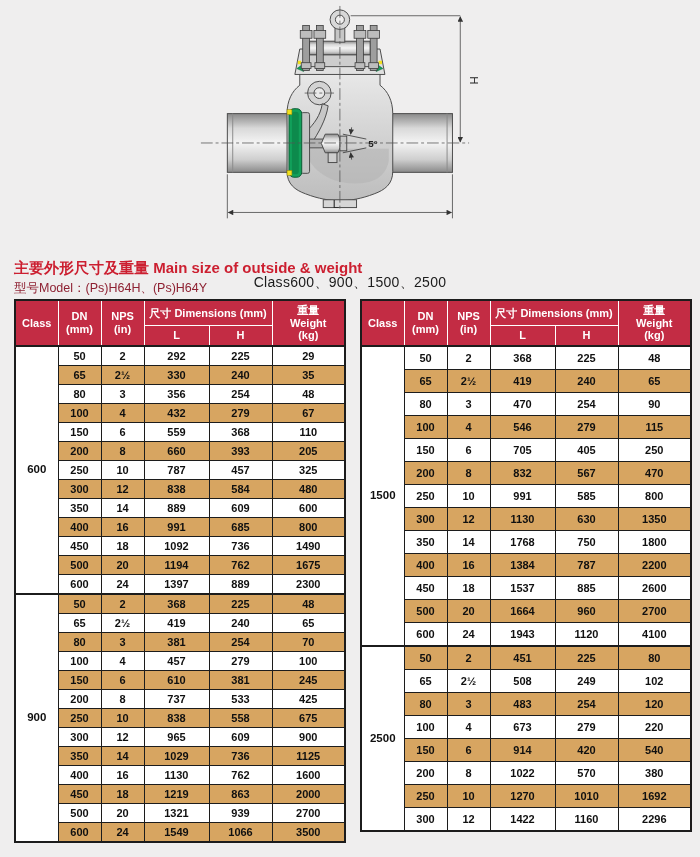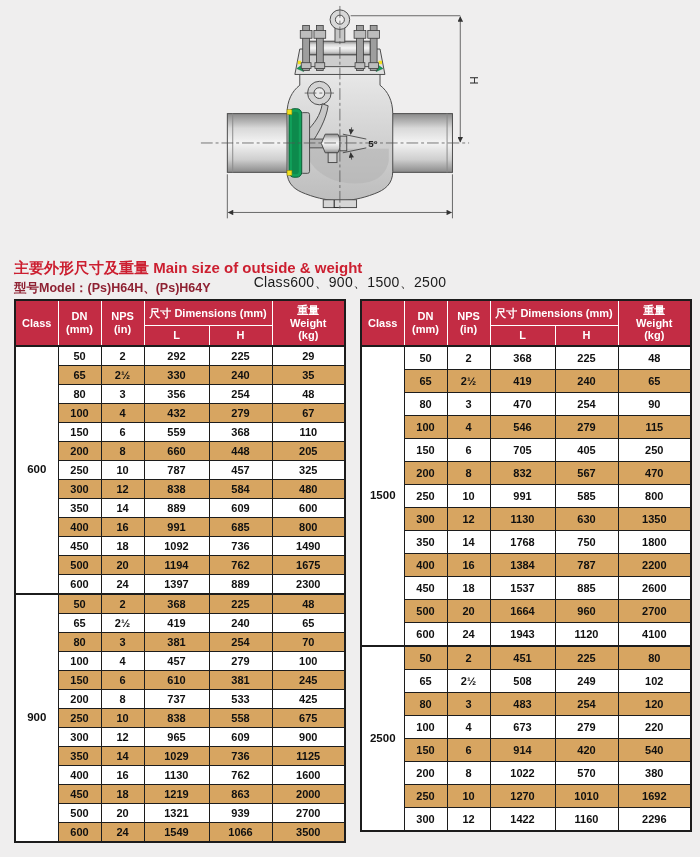--- a/index.html
+++ b/index.html
@@ -15,21 +15,21 @@
     position:absolute;left:170px;top:234px;width:360px;
     text-align:center;font-size:14px;color:#1b1b1b;letter-spacing:.3px;margin-top:40px;
   }
   
   .title{
     position:absolute;left:14px;top:259px;
     font-size:15px;font-weight:bold;color:#cc1f30;white-space:nowrap;
   }
   .model{
     position:absolute;left:14px;top:280px;
-    font-size:12.5px;font-weight:bold;color:#8e2132;white-space:nowrap;
+    font-size:12.5px;font-weight:normal;color:#8e2132;white-space:nowrap;
   }
   
   .tables{position:absolute;left:14px;top:299px;display:flex;gap:14px;align-items:flex-start;}
   table.tbl{
     border-collapse:collapse;table-layout:fixed;width:330px;
     border:2px solid #1c1c1c;background:#fff;
   }
   .tbl th{
     background:#c32c44;color:#fff;font-size:11px;font-weight:bold;
     border:1px solid #fff;white-space:pre-line;line-height:1.15;padding:1px 0;
@@ -215,21 +215,21 @@
           <td class="data">150</td>
           <td class="data">6</td>
           <td class="data">559</td>
           <td class="data">368</td>
           <td class="data">110</td>
         </tr>
         <tr class="alt">
           <td class="data">200</td>
           <td class="data">8</td>
           <td class="data">660</td>
-          <td class="data">448</td>
+          <td class="data">393</td>
           <td class="data">205</td>
         </tr>
         <tr>
           <td class="data">250</td>
           <td class="data">10</td>
           <td class="data">787</td>
           <td class="data">457</td>
           <td class="data">325</td>
         </tr>
         <tr class="alt">

